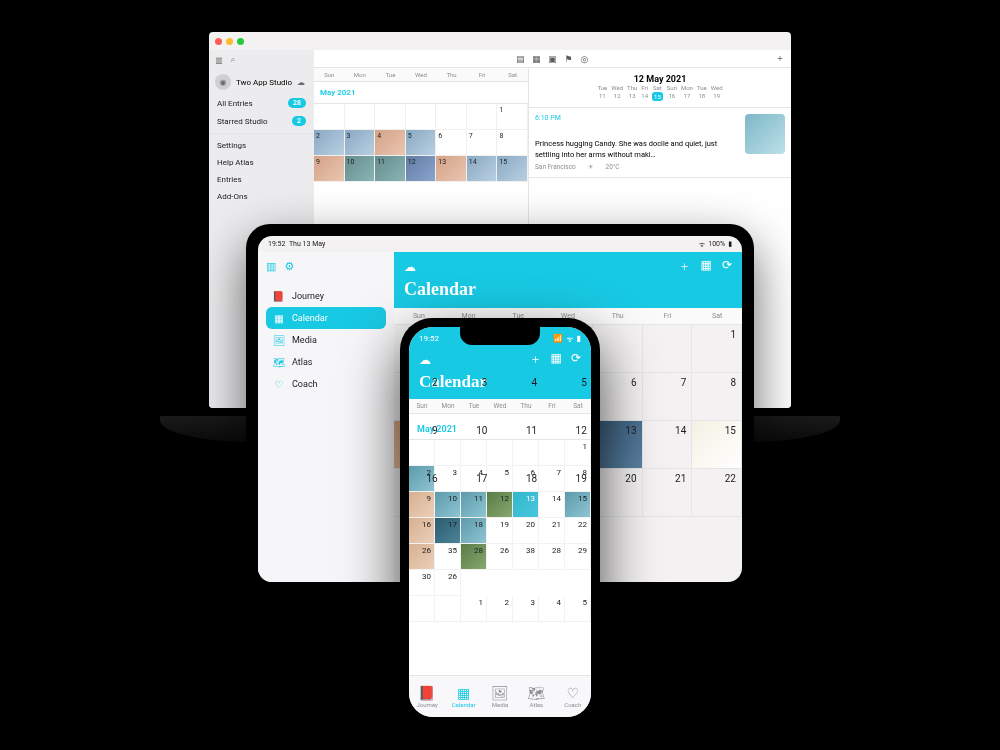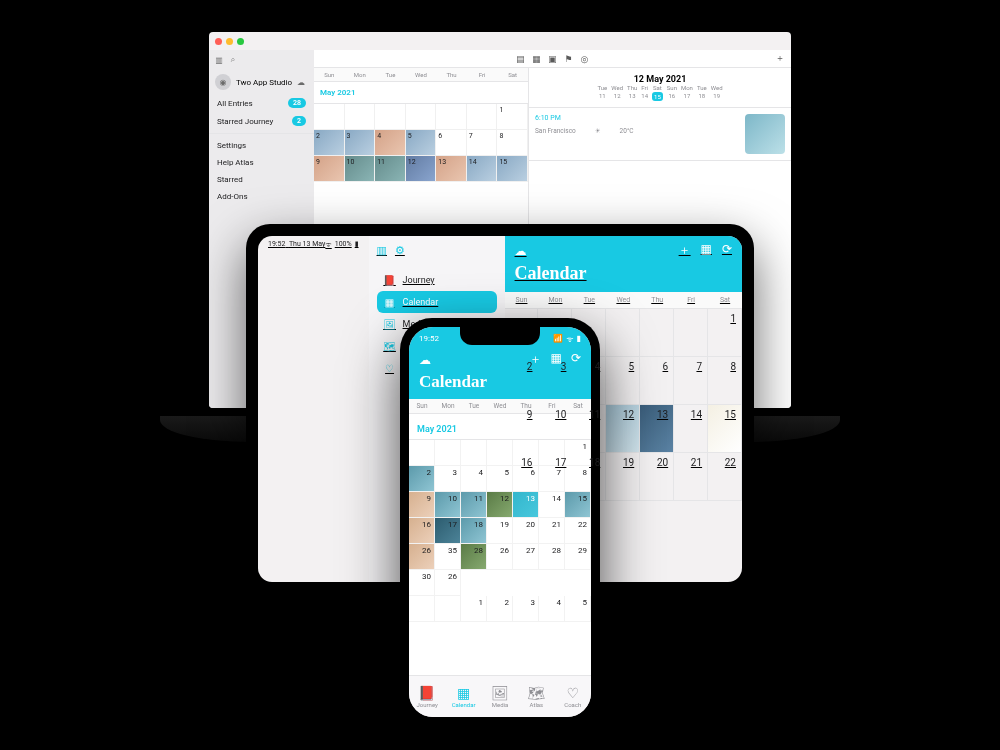--- a/index.html
+++ b/index.html
@@ -48,27 +48,27 @@
   .mac-cell .thumb.c{background:linear-gradient(135deg,#3b5b8c,#6c8ec2);}
   .mac-cell span{position:relative;z-index:1;}
   .mac-detail-pane{flex:1;display:flex;flex-direction:column;}
   .mac-detail-head{padding:6px;border-bottom:1px solid var(--divider);}
   .mac-detail-title{font-weight:700;font-size:9px;text-align:center;}
   .mac-week-strip{display:flex;gap:4px;justify-content:center;font-size:6px;color:var(--muted);}
   .mac-week-strip .sel{background:var(--accent);color:#fff;border-radius:3px;padding:1px 2px;}
   .mac-week-strip div{display:flex;flex-direction:column;align-items:center;gap:1px;}
   .entry{padding:6px;display:flex;gap:6px;border-bottom:1px solid var(--divider);}
   .entry-text{flex:1;font-size:7.5px;line-height:1.35;}
-  .entry-time{color:var(--accent);font-size:7px;margin-bottom:4px;}
-  .entry-loc{color:var(--muted);font-size:6.5px;margin-top:3px;display:flex;align-items:flex-start;gap:19px;}
+  .entry-time{color:var(--accent);font-size:7px;margin-bottom:16px;}
+  .entry-loc{color:var(--muted);font-size:6.5px;margin-top:3px;display:flex;align-items:flex-start;gap:12px;}
   .entry-thumb{width:40px;height:40px;border-radius:4px;background:linear-gradient(135deg,#7db7c8,#bce0e8);}
 
   
   .ipad{position:absolute;left:246px;top:224px;width:508px;height:370px;border-radius:24px;background:#000;padding:12px;box-shadow:0 20px 50px rgba(0,0,0,.6);}
-  .ipad-screen{width:100%;height:100%;border-radius:14px;background:var(--bg);overflow:hidden;display:flex;flex-direction:row;font-size:9px;text-decoration:underline;}
+  .ipad-screen{width:100%;height:100%;border-radius:14px;background:var(--bg);overflow:hidden;display:flex;flex-direction:column;font-size:9px;}
   .ipad-status{height:16px;display:flex;align-items:center;justify-content:space-between;padding:0 10px;font-size:7px;color:#1c1c1e;}
   .ipad-status .sicons{display:flex;gap:3px;align-items:center;}
   .ipad-body{flex:1;display:flex;overflow:hidden;}
   .ipad-sidebar{width:136px;background:#f6f5f7;padding:8px;display:flex;flex-direction:column;gap:2px;}
   .ipad-sidebar .top{display:flex;gap:8px;color:var(--accent);font-size:11px;margin-bottom:10px;}
   .ipad-sb-item{display:flex;align-items:center;gap:7px;padding:5px 7px;border-radius:6px;font-size:9px;color:#1c1c1e;}
   .ipad-sb-item.active{background:var(--accent);color:#fff;}
   .ipad-sb-item .i{width:12px;height:12px;display:flex;align-items:center;justify-content:center;font-size:10px;}
   .ipad-sb-item:not(.active) .i{color:var(--accent);}
   .ipad-main{flex:1;display:flex;flex-direction:column;}
@@ -140,32 +140,32 @@
             <div class="mac-acct">
               <div class="avatar">◉</div>
               <span>Two App Studio</span>
               <span class="sb-icon">☁</span>
             </div>
             <div class="mac-sb-item">
               <span>All Entries</span>
               <span class="badge">28</span>
             </div>
             <div class="mac-sb-item">
-              <span>Starred Journey</span>
+              <span>Starred Studio</span>
               <span class="badge">2</span>
             </div>
             <div class="mac-sb-sep"></div>
             <div class="mac-sb-item">
                 <span>Settings</span>
               </div>
             <div class="mac-sb-item">
                 <span>Help Atlas</span>
               </div>
             <div class="mac-sb-item">
-                <span>Starred</span>
+                <span>Entries</span>
               </div>
             <div class="mac-sb-item">
                 <span>Add-Ons</span>
               </div>
           </div>
 
           <div class="mac-main">
             <div class="mac-topbar">
               <span class="ticon">▤</span>
               <span class="ticon">▦</span>
@@ -250,20 +250,21 @@
                       </div>
                       <div>
                         <div>Wed</div>
                         <div>19</div>
                       </div>
                     </div>
                 </div>
                 <div class="entry">
                   <div class="entry-text">
                     <div class="entry-time">6:10 PM</div>
+                    <div>Princess hugging Candy. She was docile and quiet, just settling into her arms without maki…</div>
                     <div class="entry-loc">
                       <span>San Francisco</span>
                       <span>☀</span>
                       <span>20°C</span>
                     </div>
                   </div>
                   <div class="entry-thumb"></div>
                 </div>
               </div>
             </div>
@@ -428,21 +429,21 @@
             <div class="iph-cell"><div class="ct d"></div><span>17</span></div>
             <div class="iph-cell"><div class="ct b"></div><span>18</span></div>
             <div class="iph-cell"><span>19</span></div>
             <div class="iph-cell"><span>20</span></div>
             <div class="iph-cell"><span>21</span></div>
             <div class="iph-cell"><span>22</span></div>
             <div class="iph-cell"><div class="ct a"></div><span>26</span></div>
             <div class="iph-cell"><span>35</span></div>
             <div class="iph-cell"><div class="ct c"></div><span>28</span></div>
             <div class="iph-cell"><span>26</span></div>
-            <div class="iph-cell"><span>27</span></div>
+            <div class="iph-cell"><span>38</span></div>
             <div class="iph-cell"><span>28</span></div>
             <div class="iph-cell"><span>29</span></div>
             <div class="iph-cell"><span>30</span></div>
             <div class="iph-cell"><span>26</span></div>
           </div>
         <div class="iph-grid" id="iph-grid-jun">
             <div class="iph-cell dim"></div>
             <div class="iph-cell dim"></div>
             <div class="iph-cell"><span>1</span></div>
             <div class="iph-cell"><span>2</span></div>

